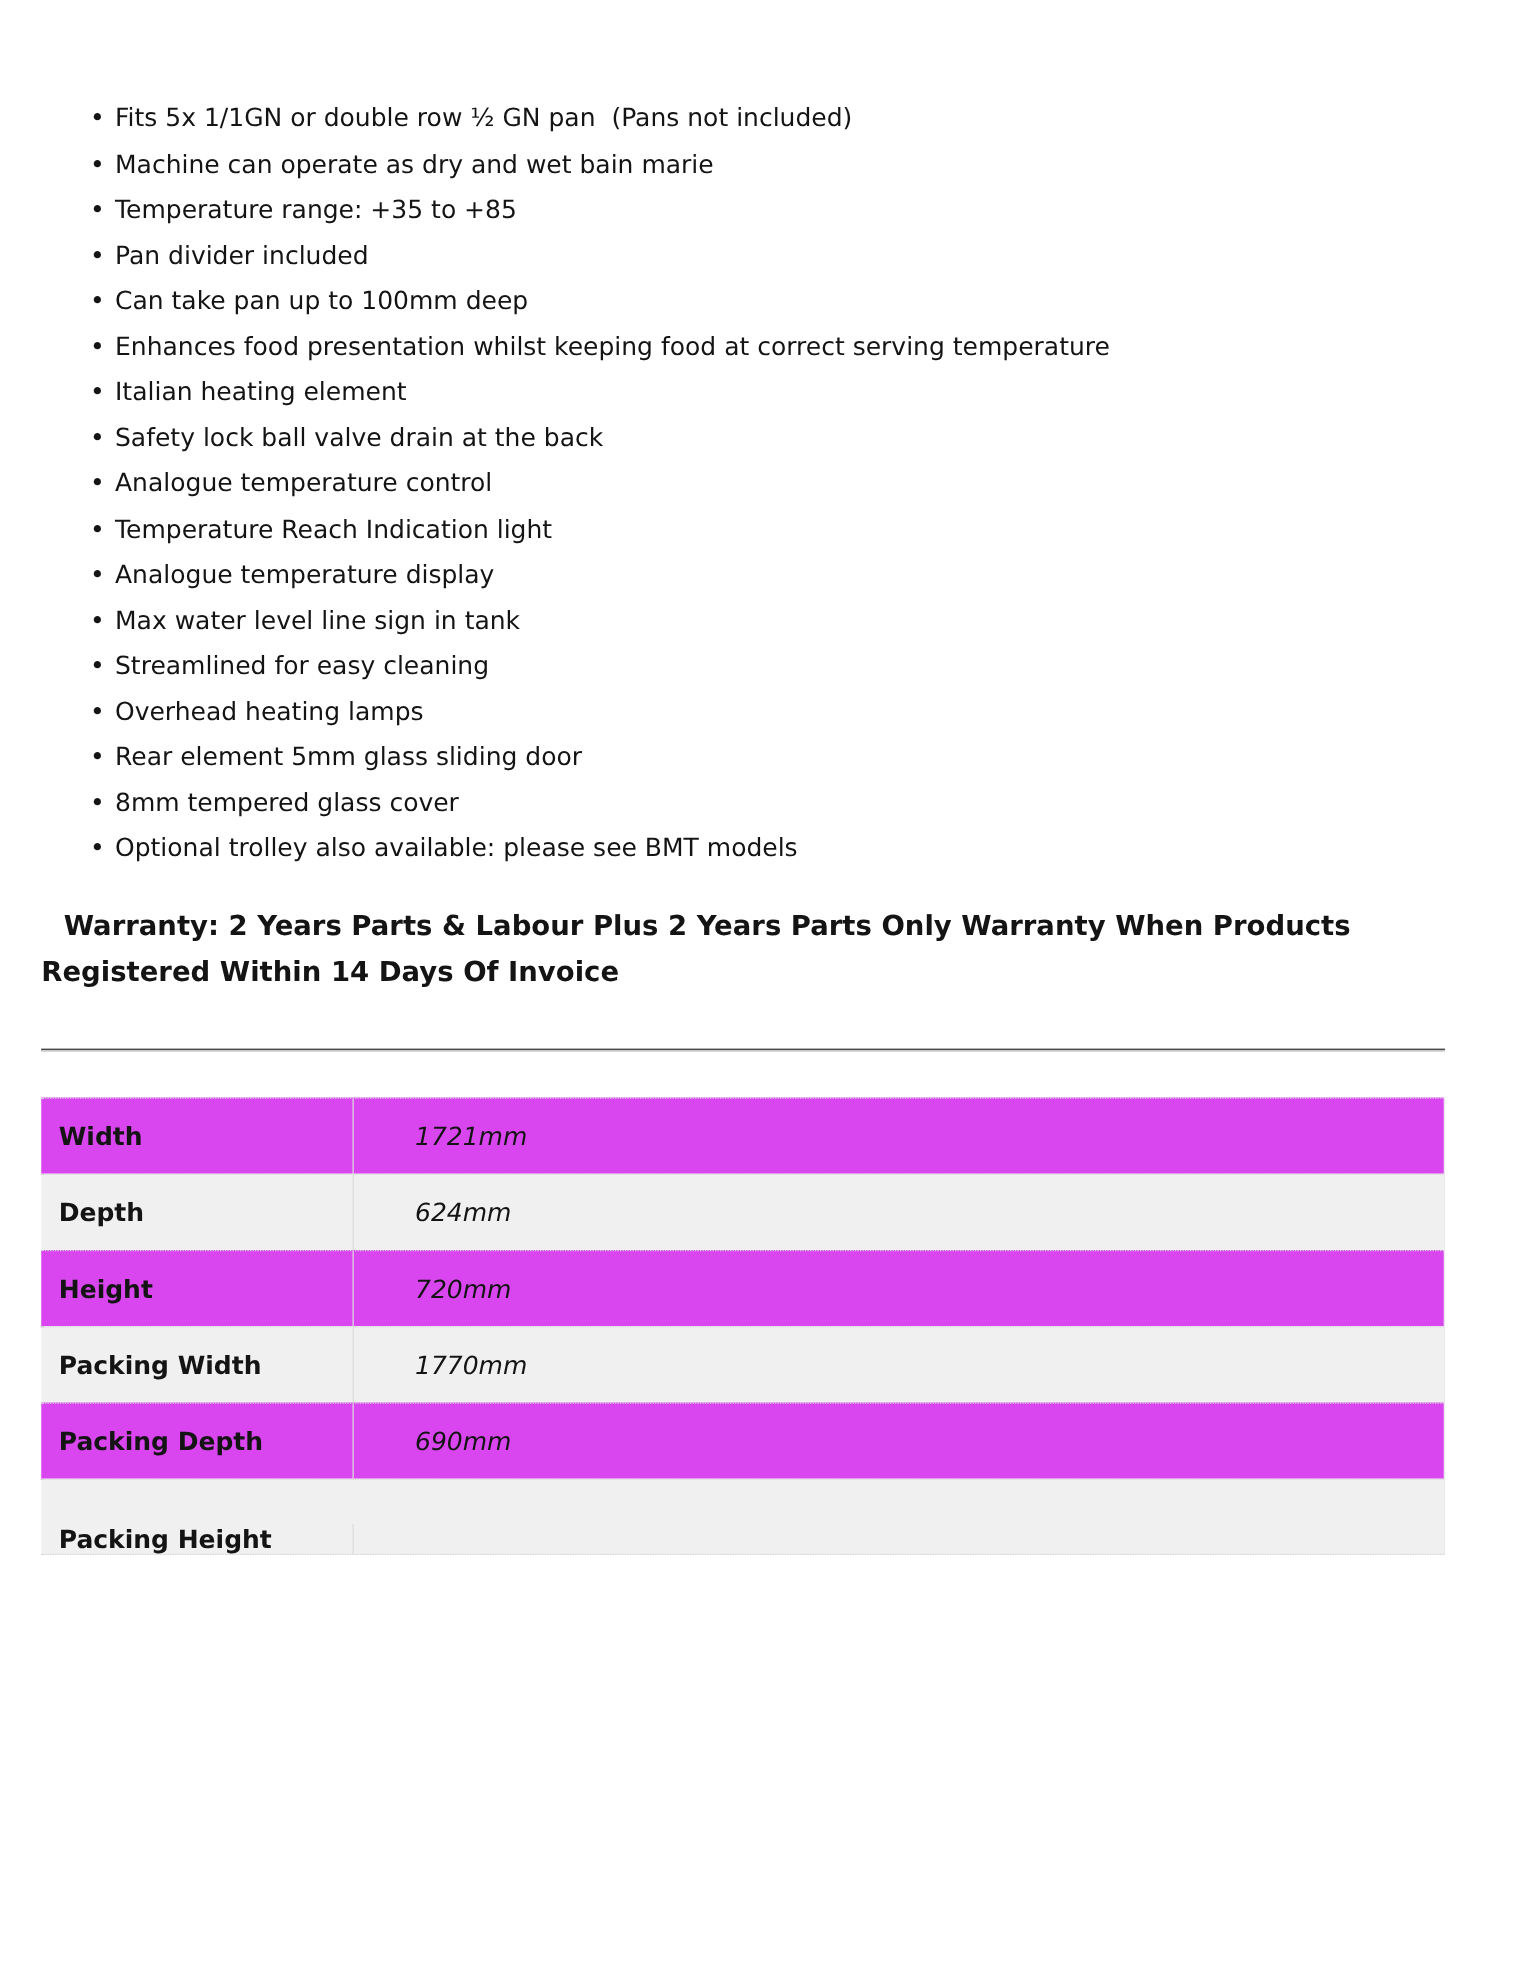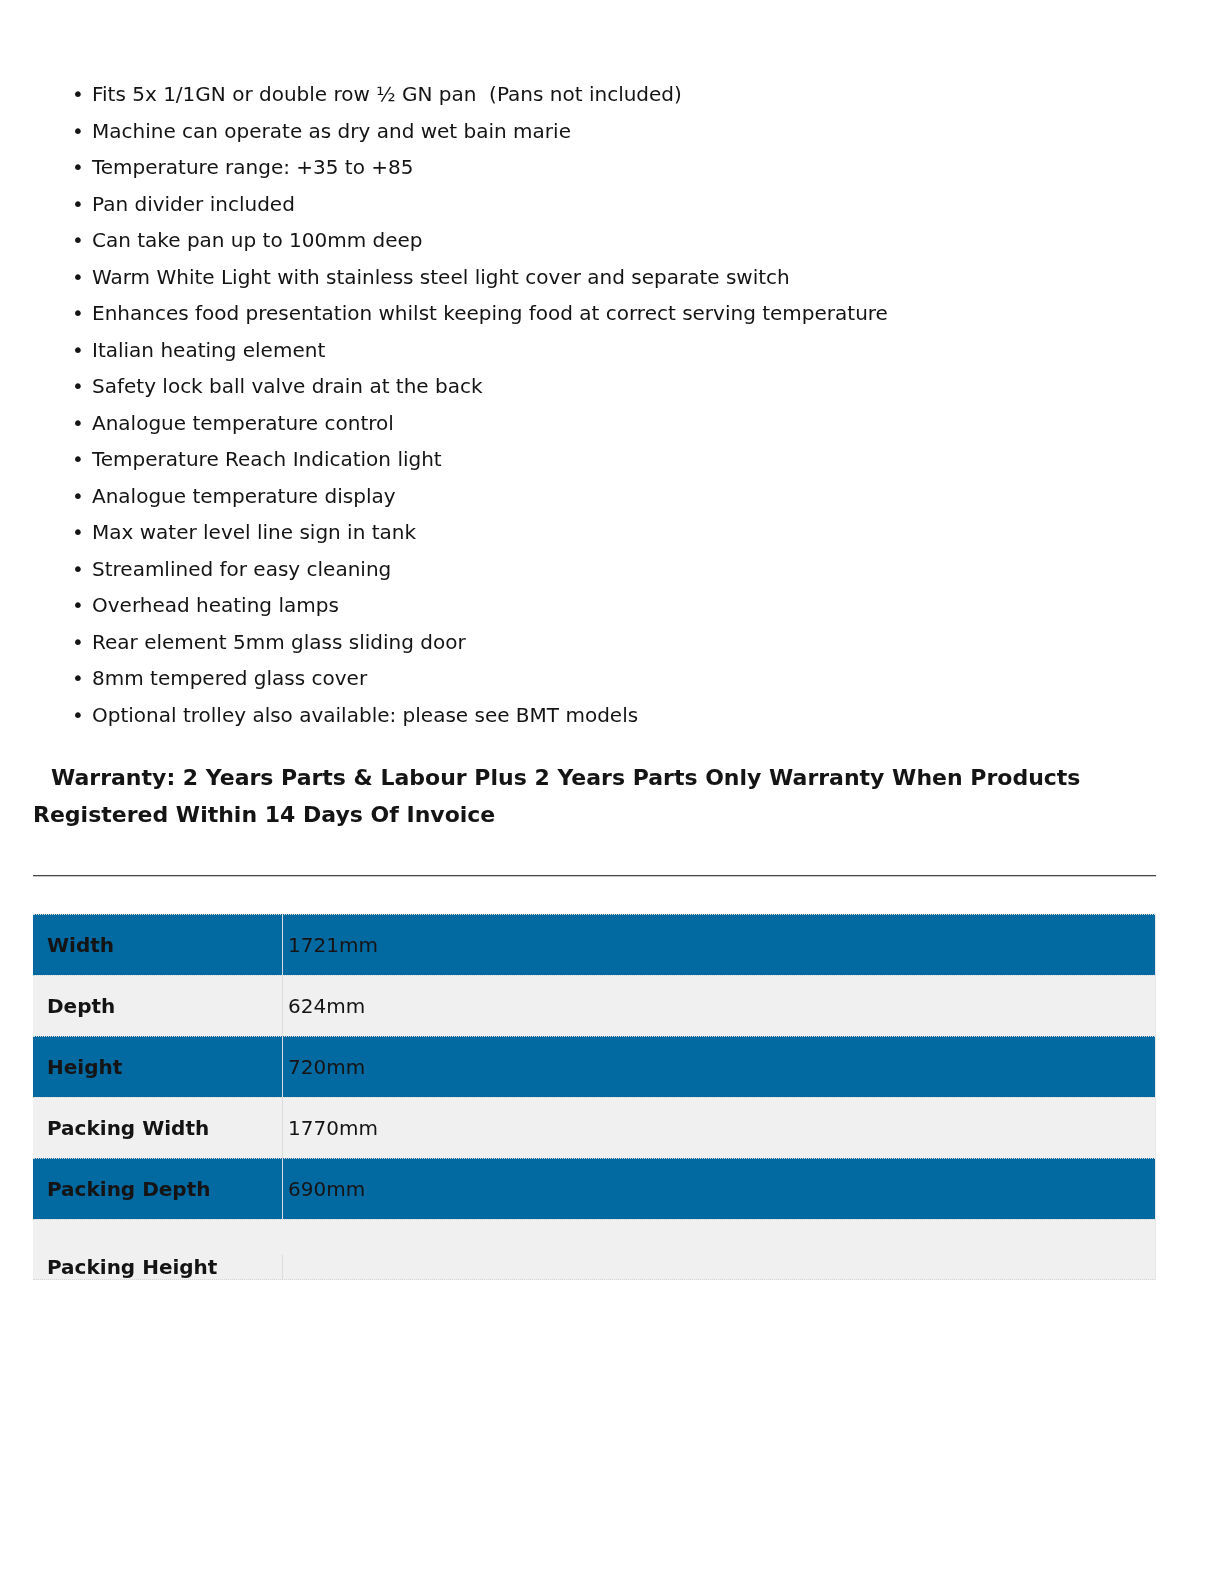--- a/index.html
+++ b/index.html
@@ -70,21 +70,21 @@
   
   .spec-table {
     margin-top: 37px;
     width: 100%;
     border-right: 1px solid #e8e8e8;
   }
   .spec-row {
     display: flex;
     min-height: 61px;
     border-top: 1px dotted #d6d6d6;
-    background: #0369a1;
+    background: #d946ef;
   }
   .spec-row:nth-child(even) {
     background: #f0f0f0;
   }
   .spec-row:last-child {
     border-bottom: 1px dotted #d6d6d6;
     align-items: flex-end;
   }
   .spec-label {
     flex: 0 0 250px;
@@ -94,34 +94,35 @@
     border-right: 1px solid #dcdcdc;
     font-size: 20px;
     font-weight: 700;
   }
   .spec-value {
     flex: 1 1 auto;
     display: flex;
     align-items: center;
     padding-left: 5px;
     font-size: 20px;
+    font-style: italic;
+    margin-left: 44px;
   }
 </style>
 </head>
 <body>
 
 <div class="page">
 
   <ul class="features">
     <li>Fits 5x 1/1GN or double row ½ GN pan  (Pans not included)</li>
     <li>Machine can operate as dry and wet bain marie</li>
     <li>Temperature range: +35 to +85</li>
     <li>Pan divider included</li>
     <li>Can take pan up to 100mm deep</li>
-    <li>Warm White Light with stainless steel light cover and separate switch</li>
     <li>Enhances food presentation whilst keeping food at correct serving temperature</li>
     <li>Italian heating element</li>
     <li>Safety lock ball valve drain at the back</li>
     <li>Analogue temperature control</li>
     <li>Temperature Reach Indication light</li>
     <li>Analogue temperature display</li>
     <li>Max water level line sign in tank</li>
     <li>Streamlined for easy cleaning</li>
     <li>Overhead heating lamps</li>
     <li>Rear element 5mm glass sliding door</li>

